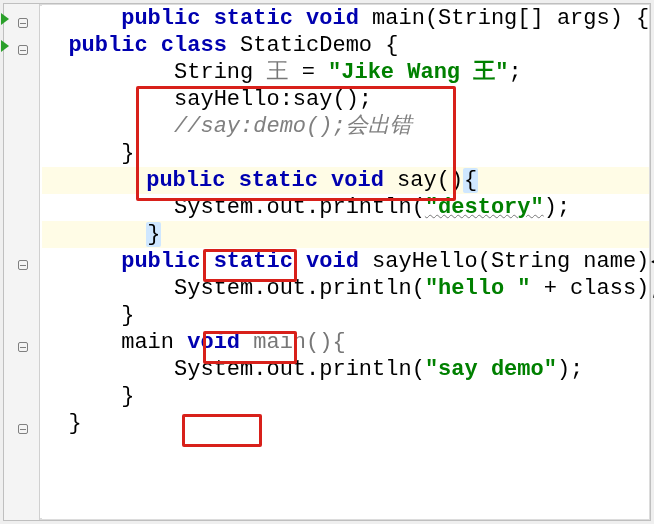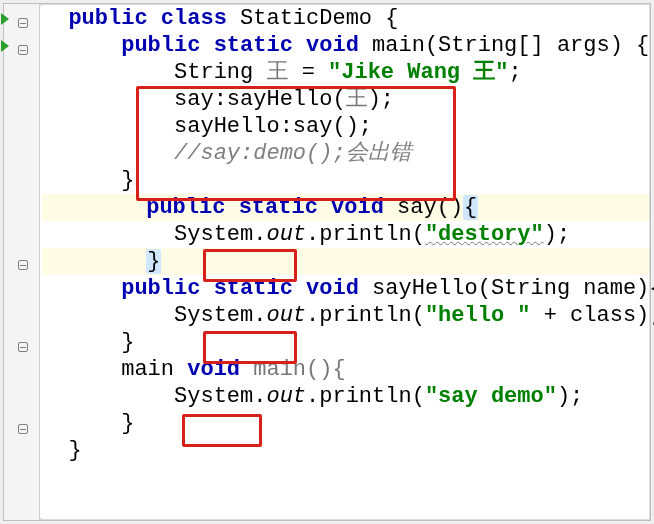--- a/index.html
+++ b/index.html
@@ -62,21 +62,21 @@
   .line {
     white-space: pre;
     height: 27px;
     line-height: 27px;
   }
   .hl-line { background: #fffce6; padding-left: 25px; }
   .kw { color: #0000b0; font-weight: bold; }
   .str { color: #008000; font-weight: bold; }
   .cmt { color: #808080; font-style: italic; text-align: center; }
   .ident-warn { color: #777; }
-  .field-it { font-style: italic; }
+  .field-it { }
   .red-box {
     position: absolute;
     border: 3px solid #d8201a;
     border-radius: 2px;
     pointer-events: none;
   }
   .closebrace-sel {
     background: #cfe7ff;
     border-radius: 2px;
     padding: 0 1px;
@@ -93,24 +93,23 @@
     <span class="tri" style="top:9px"></span>
     <span class="fold" style="top:14px"></span>
     <span class="tri" style="top:36px"></span>
     <span class="fold" style="top:41px"></span>
     <span class="fold" style="top:256px"></span>
     <span class="fold" style="top:338px"></span>
     <span class="fold" style="top:420px"></span>
   </div>
 
   <div class="editor">
+    <div class="line"><span>      </span><span class="kw">public</span><span class="kw"> static </span><span class="kw">void</span><span> main(String[] args) {</span></div>
     <div class="line"><span>  </span><span class="kw">public</span><span class="kw"> class </span><span>StaticDemo {</span></div>
-    <div class="line"><span>      </span><span class="kw">public</span><span class="kw"> static </span><span class="kw">void</span><span> main(String[] args) {</span></div>
     <div class="line"><span>          String </span><span class="ident-warn">王</span><span> = </span><span class="str">"Jike Wang 王"</span><span>;</span></div>
-    <div class="line"><span>          say:sayHello(</span><span class="ident-warn">王</span><span>);</span></div>
     <div class="line"><span>          sayHello:say();</span></div>
     <div class="line"><span class="cmt">          //say:demo();会出错</span></div>
     <div class="line"><span>      }</span></div>
     <div class="line hl-line"><span>      </span><span class="kw">public</span><span> </span><span class="kw">static</span><span> </span><span class="kw">void</span><span> say()</span><span class="closebrace-sel">{</span></div>
     <div class="line"><span>          System.</span><span class="field-it">out</span><span>.println(</span><span class="str underline-wavy">"destory"</span><span>);</span></div>
     <div class="line hl-line"><span>      </span><span class="closebrace-sel">}</span></div>
     <div class="line"><span>      </span><span class="kw">public</span><span> </span><span class="kw">static</span><span> </span><span class="kw">void</span><span> sayHello(String name){</span></div>
     <div class="line"><span>          System.</span><span class="field-it">out</span><span>.println(</span><span class="str">"hello "</span><span> + class);</span></div>
     <div class="line"><span>      }</span></div>
     <div class="line"><span>      main</span><span class="kw"> void </span><span class="ident-warn">main(){</span></div>

